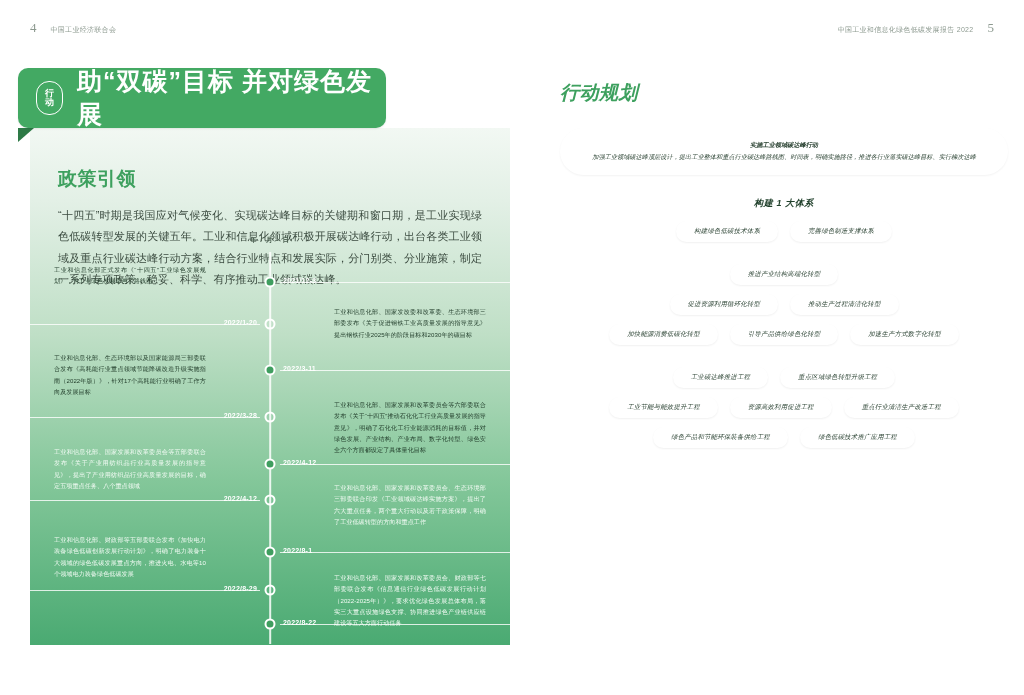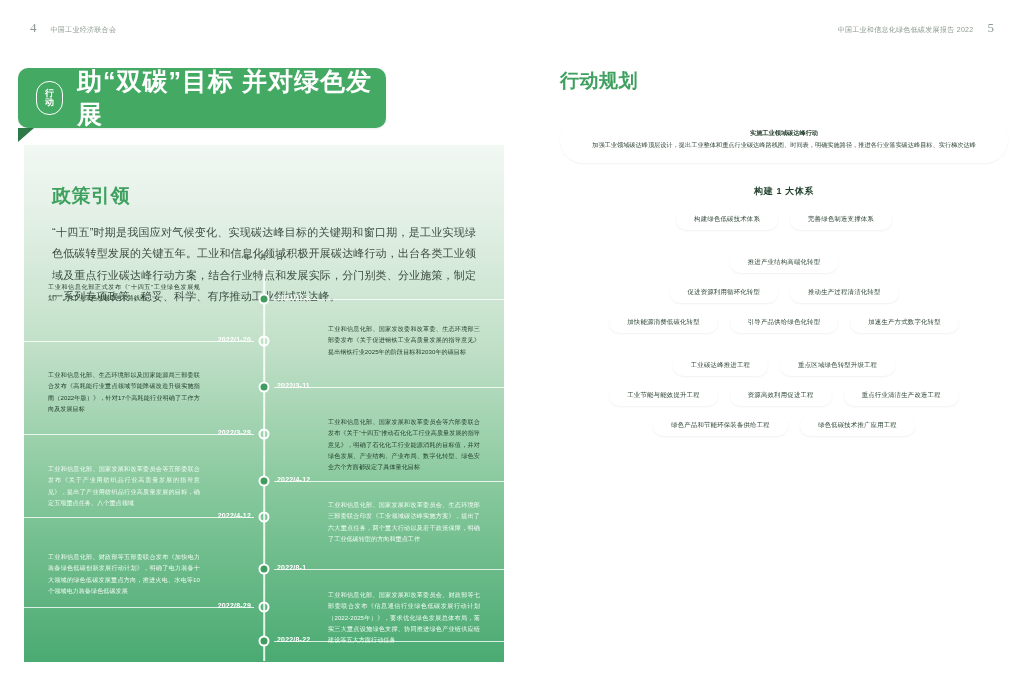--- a/index.html
+++ b/index.html
@@ -13,24 +13,23 @@
 
   
   .runhead { position: absolute; top: 20px; display: flex; align-items: baseline; gap: 14px; }
   .runhead.left  { left: 30px; }
   .runhead.right { right: 30px; flex-direction: row; }
   .folio { font-size: 13px; color: #8d9a90; font-family: "Liberation Serif", serif; }
   .runtext { font-size: 7px; color: #8d9a90; letter-spacing: .3px; }
 
   
   .page-left {
-    position: absolute; left: 24px; top: 128px; width: 480px; height: 517px;
+    position: absolute; left: 30px; top: 128px; width: 480px; height: 517px;
     background: linear-gradient(180deg,#f2f8f3 0%, #e3f0e6 14%, #bfdfc6 40%, #84c79a 68%, #4aaa72 100%);
     overflow: hidden;
-    margin-top: 17px;
   }
   .ribbon {
     position: absolute; left: 18px; top: 68px; width: 368px; height: 60px;
     background: #43a963; border-radius: 10px;
     display: flex; align-items: center; gap: 14px; padding-left: 18px;
     box-shadow: 0 1px 2px rgba(0,0,0,.08);
     z-index: 5;
   }
   .ribbon-fold {
     position: absolute; left: 18px; top: 128px; width: 16px; height: 14px;
@@ -79,21 +78,21 @@
   .tl-text {
     position: absolute; width: 152px; font-size: 6.1px; line-height: 1.85;
     color: #33443a; text-align: justify; letter-spacing: .05px;
   }
   .tl-text.dark { color: #1f3a28; }
   .tl-text.lightfg { color: #f2fbf4; }
   .tl-text.l { left: 24px; }
   .tl-text.r { right: 24px; }
 
   
-  .page-right { position: absolute; left: 560px; top: 68px; width: 448px; }
+  .page-right { position: absolute; left: 560px; top: 80px; width: 448px; font-style: italic; }
   .ap-para {
     margin-top: 13px; font-size: 7.4px; line-height: 1.95; color: #3a4a3f;
     text-align: justify; letter-spacing: .1px;
   }
   .group { margin-top: 22px; }
   .group-title {
     text-align: center; font-size: 9px; font-weight: bold; color: #1f3f2a;
     letter-spacing: .6px; margin-bottom: 11px;
   }
   .callout {

